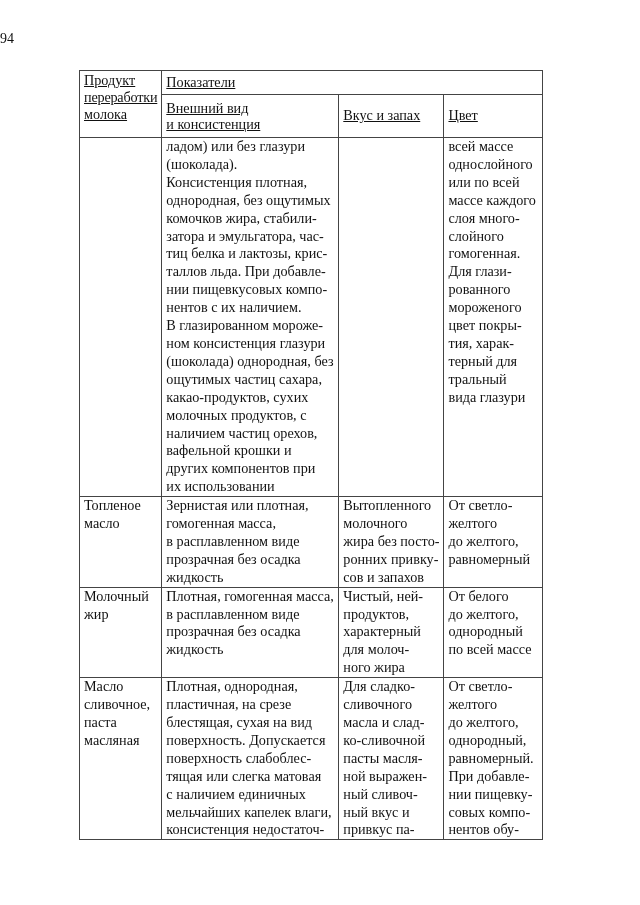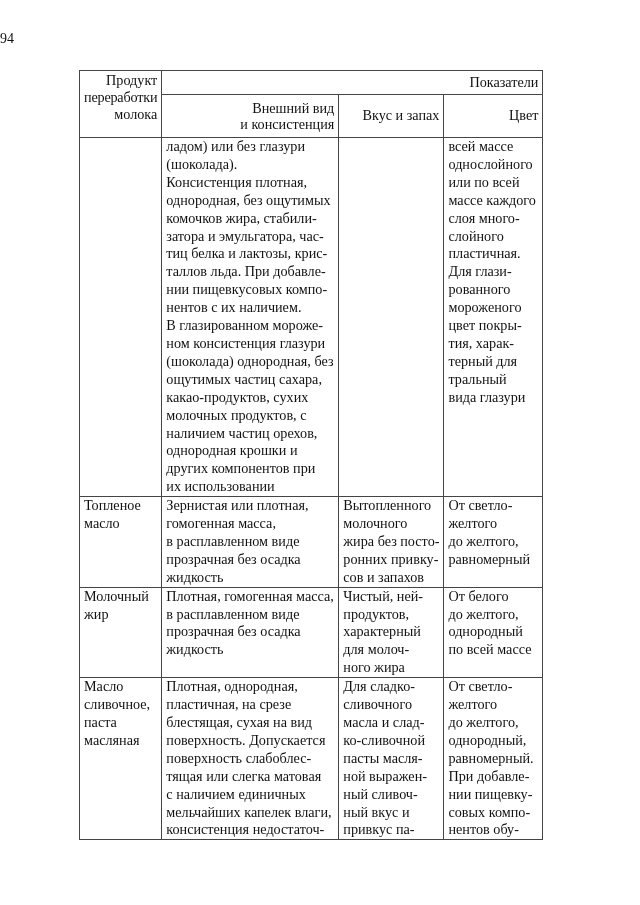--- a/index.html
+++ b/index.html
@@ -18,21 +18,21 @@
     table-layout: fixed;
     font-size: 14.2px;
     line-height: 17.9px;
   }
   table.doc td, table.doc th {
     border: 1px solid #444;
     vertical-align: top;
     padding: 0 4px 0 4px;
     font-weight: normal;
   }
-  table.doc th { text-align: right; vertical-align: middle; }
+  table.doc th { text-align: left; vertical-align: middle; text-decoration: underline; }
   .c1 { width: 79px; }
   .c2 { width: 177px; }
   .c3 { width: 97px; }
   .c4 { width: 99px; }
   .hdr-top { height: 24px; }
   .hdr-sub { height: 43px; }
   .hdr-prod { vertical-align: top !important; padding-top: 1px !important; line-height: 17px; }
   .r1 { height: 335px; }
   .r2 { height: 87px; }
   .r3 { height: 85px; }
@@ -85,33 +85,33 @@
           <span class="cell-line">таллов льда. При добавле-</span>
           <span class="cell-line">нии пищевкусовых компо-</span>
           <span class="cell-line">нентов с их наличием.</span>
           <span class="cell-line">В глазированном мороже-</span>
           <span class="cell-line">ном консистенция глазури</span>
           <span class="cell-line">(шоколада) однородная, без</span>
           <span class="cell-line">ощутимых частиц сахара,</span>
           <span class="cell-line">какао-продуктов, сухих</span>
           <span class="cell-line">молочных продуктов, с</span>
           <span class="cell-line">наличием частиц орехов,</span>
-          <span class="cell-line">однородная крошки и</span>
+          <span class="cell-line">вафельной крошки и</span>
           <span class="cell-line">других компонентов при</span>
           <span class="cell-line">их использовании</span>
         </td>
       <td></td>
       <td>
           <span class="cell-line">всей массе</span>
           <span class="cell-line">однослойного</span>
           <span class="cell-line">или по всей</span>
           <span class="cell-line">массе каждого</span>
           <span class="cell-line">слоя много-</span>
           <span class="cell-line">слойного</span>
-          <span class="cell-line">пластичная.</span>
+          <span class="cell-line">гомогенная.</span>
           <span class="cell-line">Для глази-</span>
           <span class="cell-line">рованного</span>
           <span class="cell-line">мороженого</span>
           <span class="cell-line">цвет покры-</span>
           <span class="cell-line">тия, харак-</span>
           <span class="cell-line">терный для</span>
           <span class="cell-line">тральный</span>
           <span class="cell-line">вида глазури</span>
         </td>
     </tr>

